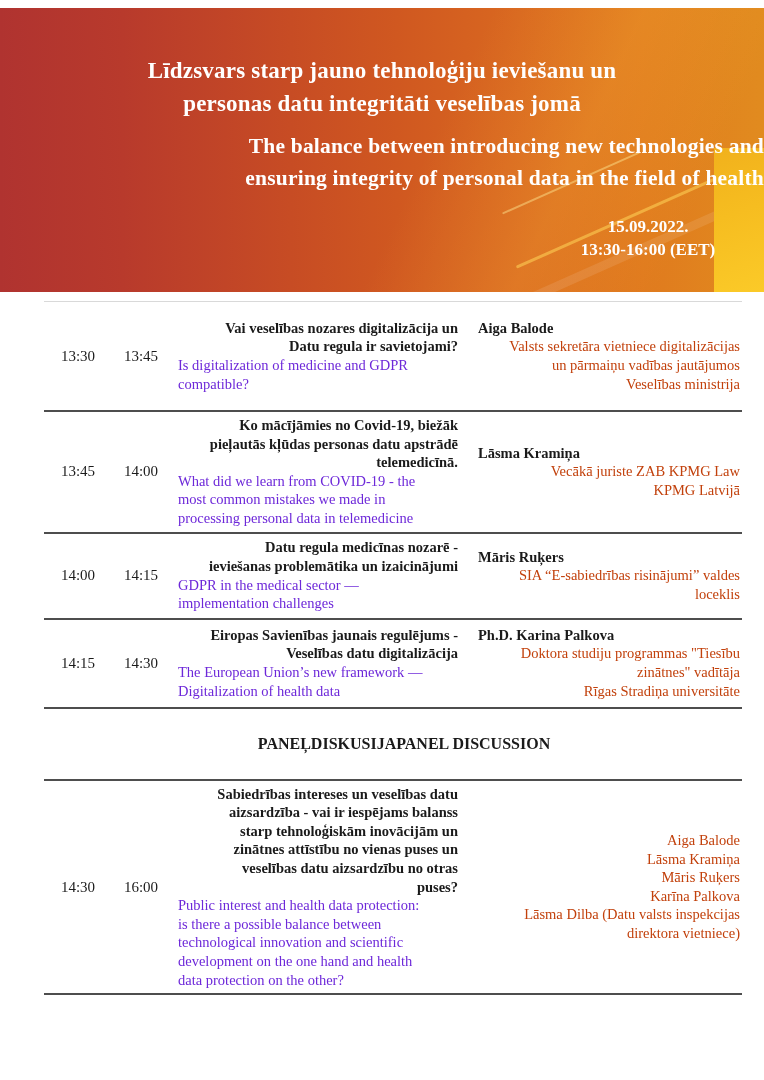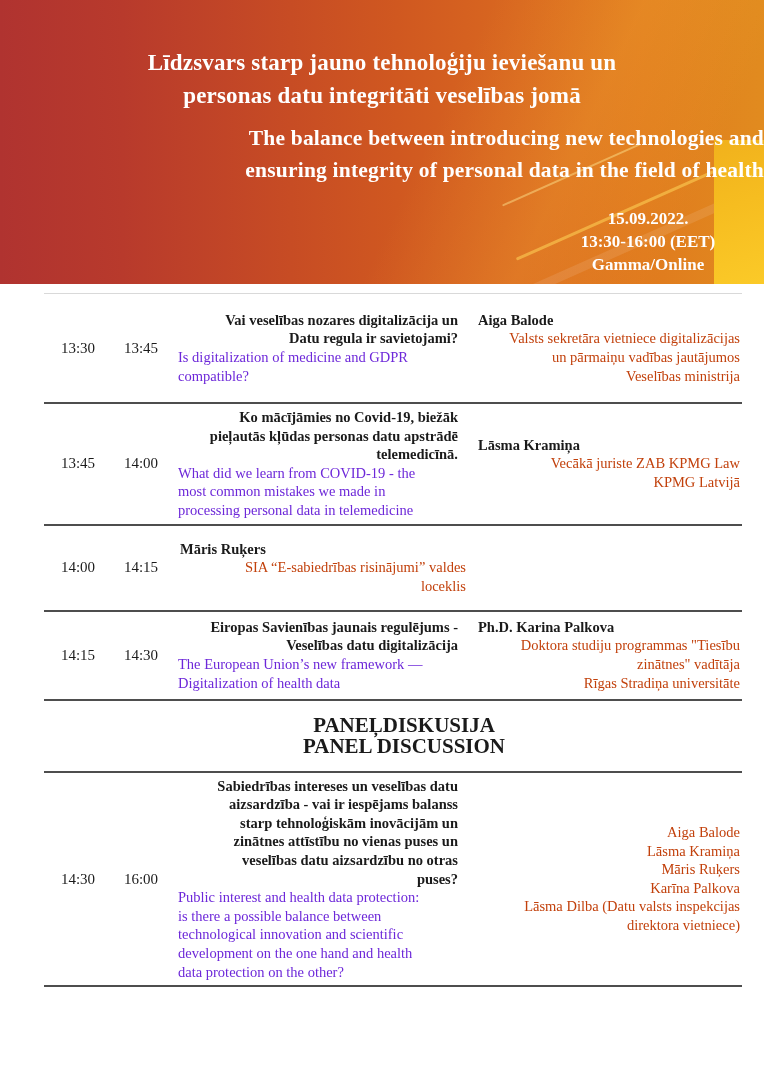--- a/index.html
+++ b/index.html
@@ -9,20 +9,21 @@
     -webkit-font-smoothing:antialiased;
   }
   .page{width:764px;height:1080px;position:relative;}
 
   
   .hero{
     position:relative;width:764px;height:284px;overflow:hidden;
     background:
       linear-gradient(115deg, rgba(255,255,255,0) 55%, rgba(255,196,60,0.18) 72%, rgba(255,255,255,0) 88%),
       linear-gradient(90deg,#b03330 0%, #b83a2c 16%, #c74c24 38%, #d05820 52%, #d96820 68%, #e07a1e 84%, #e18b1f 100%);
+    margin-top: 8px;
   }
   .streak{position:absolute;transform:rotate(-24deg);border-radius:2px;}
   .streak.s1{width:240px;height:3px;right:18px;bottom:72px;background:rgba(255,214,90,0.55);}
   .streak.s2{width:300px;height:9px;right:-30px;bottom:40px;background:rgba(255,255,255,0.10);}
   .streak.s3{width:150px;height:2px;right:118px;bottom:108px;background:rgba(255,234,150,0.45);}
   .hero-yellow{
     position:absolute;top:140px;right:0;width:50px;height:144px;
     background:linear-gradient(160deg,#f1b11c 0%,#f6bd20 45%,#fbca28 100%);
   }
   .hero-title-lv{
@@ -62,43 +63,42 @@
   .topic{padding-left:8px;padding-right:10px;}
   .topic-lv{font-weight:700;color:#1a1a1a;white-space:pre-line;text-align:right;}
   .topic-en{color:#6d28d9;white-space:pre-line;}
   .speaker{padding-left:10px;padding-right:2px;}
   .speaker-name{font-weight:700;color:#1a1a1a;}
   .speaker-name:empty{display:none;}
   .speaker-role{color:#c2410c;white-space:pre-line;text-align:right;}
   .panel-heading{
     height:72px;box-sizing:border-box;
     border-bottom:2px solid #4e4e4e;
-    display:flex;flex-direction:column;justify-content:center;align-items:center;
+    display:flex;flex-direction:row;justify-content:center;align-items:center;
     padding-left:22px;
-    font-weight:700;font-size:21px;line-height:21px;color:#1a1a1a;text-align:center;
+    font-weight:700;font-size:16px;line-height:21px;color:#1a1a1a;text-align:center;
   }
 </style>
 </head>
 <body>
 
 <div class="page">
 
   <header class="hero">
     <div class="streak s2"></div>
     <div class="streak s1"></div>
     <div class="streak s3"></div>
     <div class="hero-yellow"></div>
     <h1 class="hero-title-lv">Līdzsvars starp jauno tehnoloģiju ieviešanu un
 personas datu integritāti veselības jomā</h1>
     <h2 class="hero-title-en">The balance between introducing new technologies and
 ensuring integrity of personal data in the field of health</h2>
     <div class="hero-meta">
       <div>15.09.2022.</div>
       <div>13:30-16:00 (EET)</div>
-      <div>Gamma/Online</div>
     </div>
   </header>
 
   <main class="schedule">
     <div id="sessions-main">
         <div class="row row-0">
     <div class="cell time">13:30</div>
     <div class="cell time">13:45</div>
     <div class="cell topic">
       <div class="topic-lv">Vai veselības nozares digitalizācija un
@@ -126,20 +126,26 @@
     </div>
     <div class="cell speaker">
       <div class="speaker-name">Lāsma Kramiņa</div>
       <div class="speaker-role">Vecākā juriste ZAB KPMG Law
 KPMG Latvijā</div>
     </div>
   </div>
         <div class="row row-2">
     <div class="cell time">14:00</div>
     <div class="cell time">14:15</div>
+    <div class="cell topic">
+      <div class="topic-lv">Datu regula medicīnas nozarē -
+ieviešanas problemātika un izaicinājumi</div>
+      <div class="topic-en">GDPR in the medical sector —
+implementation challenges</div>
+    </div>
     <div class="cell speaker">
       <div class="speaker-name">Māris Ruķers</div>
       <div class="speaker-role">SIA “E-sabiedrības risinājumi” valdes
 loceklis</div>
     </div>
   </div>
         <div class="row row-3">
     <div class="cell time">14:15</div>
     <div class="cell time">14:30</div>
     <div class="cell topic">

